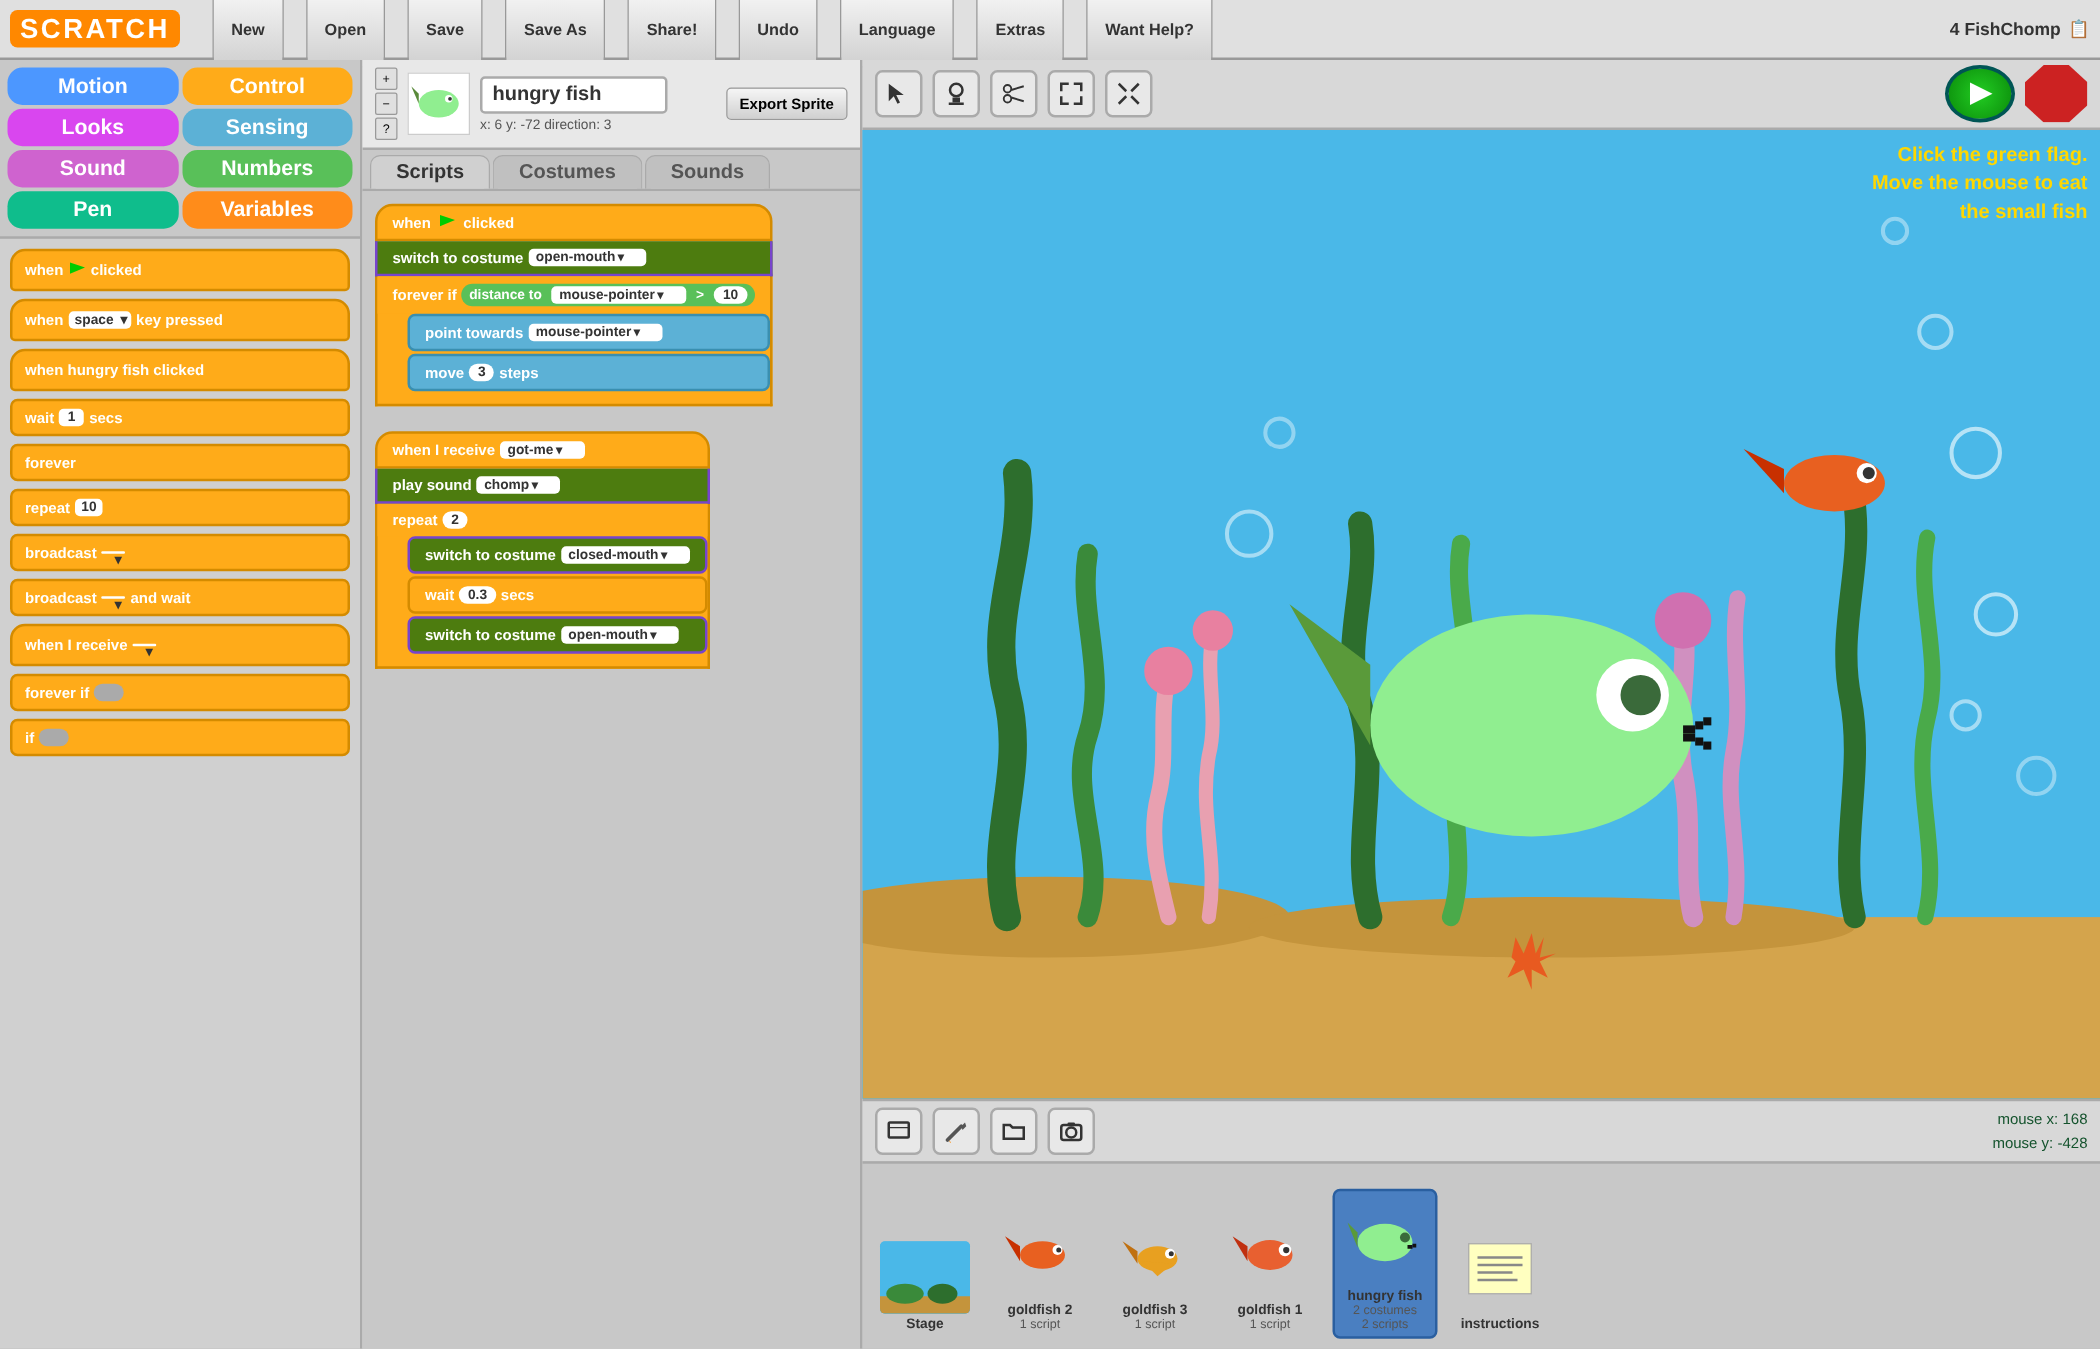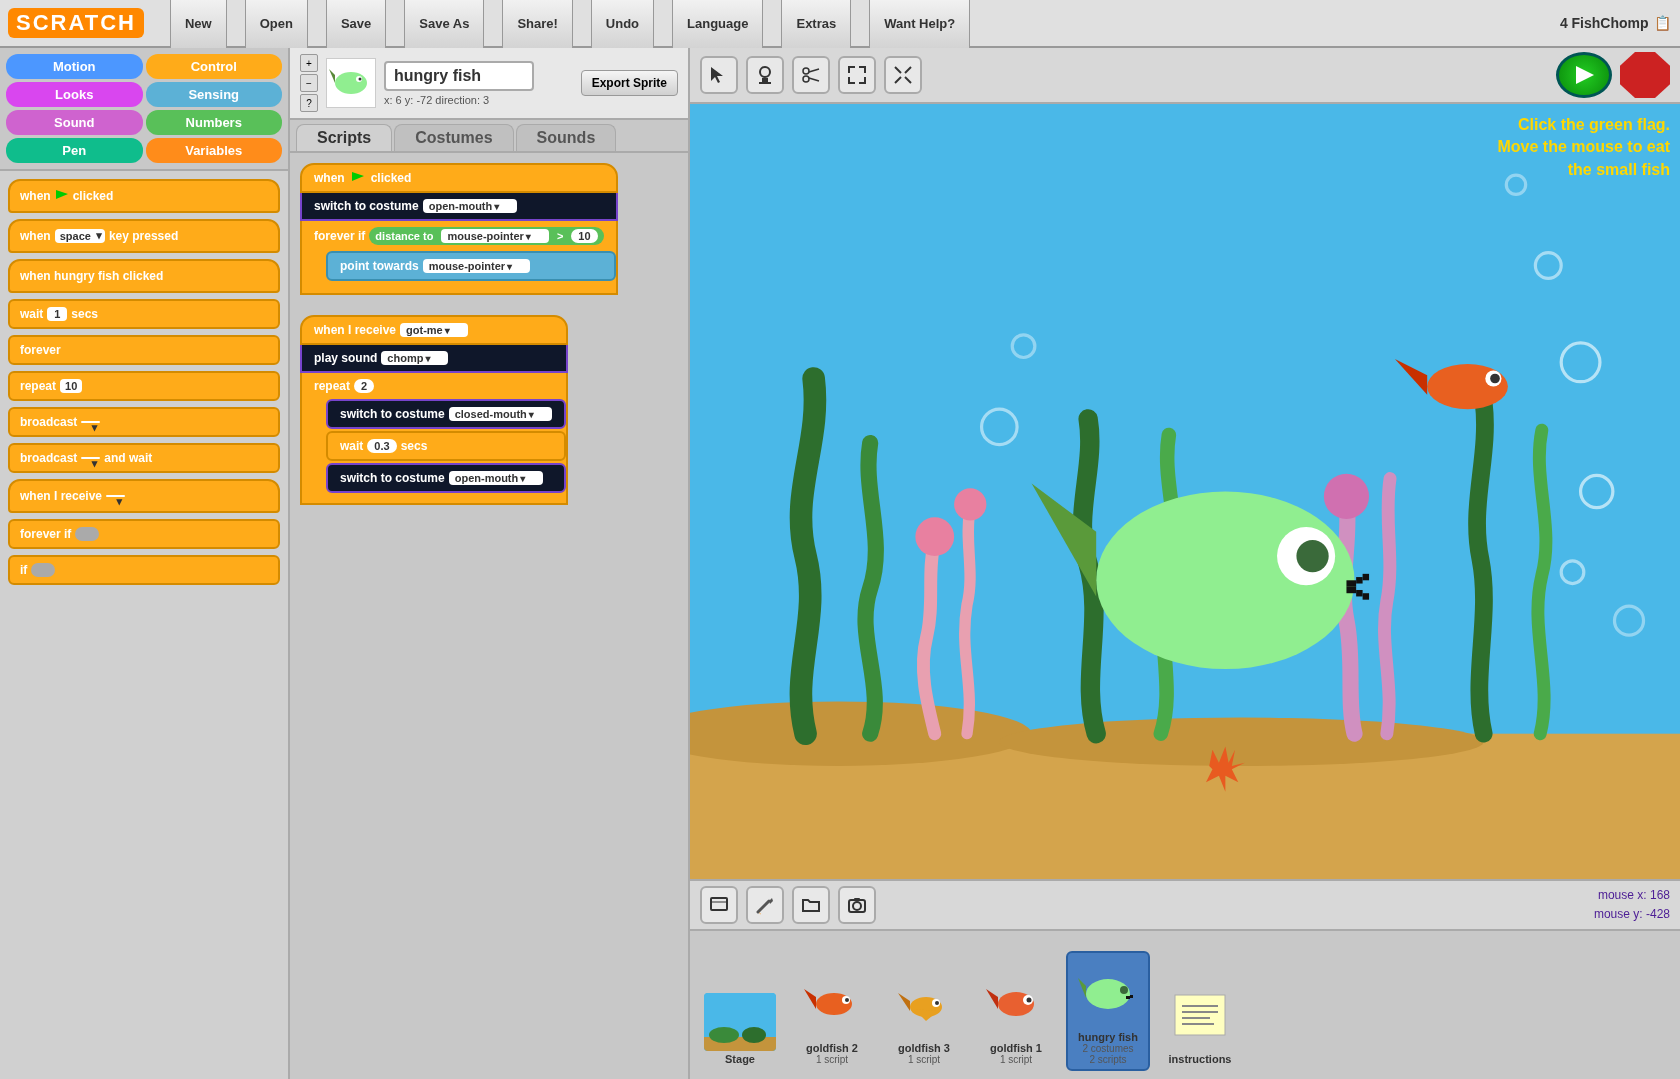--- a/index.html
+++ b/index.html
@@ -64,21 +64,21 @@
       display: grid;
       grid-template-columns: 1fr 1fr;
       gap: 3px;
       padding: 6px;
       background: #c8c8c8;
       border-bottom: 2px solid #aaa;
     }
     .cat-btn {
       border-radius: 12px;
       padding: 5px 8px;
-      font-size: 13px;
+      font-size: 17px;
       font-weight: bold;
       color: white;
       text-align: center;
       cursor: pointer;
       border: none;
     }
     .cat-motion { background: #4c97ff; }
     .cat-control { background: #ffab19; }
     .cat-looks { background: #d946ef; }
     .cat-sensing { background: #5cb1d6; }
@@ -255,21 +255,21 @@
       align-items: center;
       gap: 4px;
       padding: 6px 12px;
       font-size: 12px;
       font-weight: bold;
       color: white;
       cursor: grab;
       position: relative;
     }
     .ws-block-orange { background: #ffab19; border: 2px solid #d48b00; }
-    .ws-block-purple { background: #0f172a; border: 2px solid #7744cc; text-align: center; }
+    .ws-block-purple { background: #4d7c0f; border: 2px solid #7744cc; text-align: center; }
     .ws-block-teal { background: #5cb1d6; border: 2px solid #3a8fb0; }
     .ws-block-hat {
       border-radius: 12px 12px 0 0;
     }
     .ws-block-mid {
       border-radius: 0;
       border-top: none;
     }
     .ws-block-single {
       border-radius: 6px;
@@ -369,21 +369,21 @@
       border-radius: 6px;
       display: flex;
       align-items: center;
       justify-content: center;
       cursor: pointer;
       font-size: 16px;
     }
     #mouse-coords {
       margin-left: auto;
       font-size: 12px;
-      color: #4c1d95;
+      color: #14532d;
       text-align: right;
       line-height: 1.6;
     }
 
     
     #sprite-selector {
       background: #c8c8c8;
       border-top: 2px solid #aaa;
       height: 150px;
       display: flex;
@@ -594,20 +594,25 @@
               <span>distance to</span>
               <span class="ws-dropdown">mouse-pointer</span>
               <span>&gt;</span>
               <span class="ws-input">10</span>
             </span>
           </div>
           <div style="margin-left:24px;display:flex;flex-direction:column;gap:0;">
             <div class="ws-block ws-block-teal ws-block-single" style="border-radius:6px;margin-bottom:2px;">
               <span>point towards</span>
               <span class="ws-dropdown">mouse-pointer</span>
+            </div>
+            <div class="ws-block ws-block-teal ws-block-single" style="border-radius:6px;">
+              <span>move</span>
+              <span class="ws-input">3</span>
+              <span>steps</span>
             </div>
           </div>
           <div style="height:10px;"></div>
         </div>
       </div>
 
       <div class="script-stack">
 
         <div class="ws-block ws-block-orange" style="border-radius:14px 14px 0 0;">
           <span>when I receive</span>

